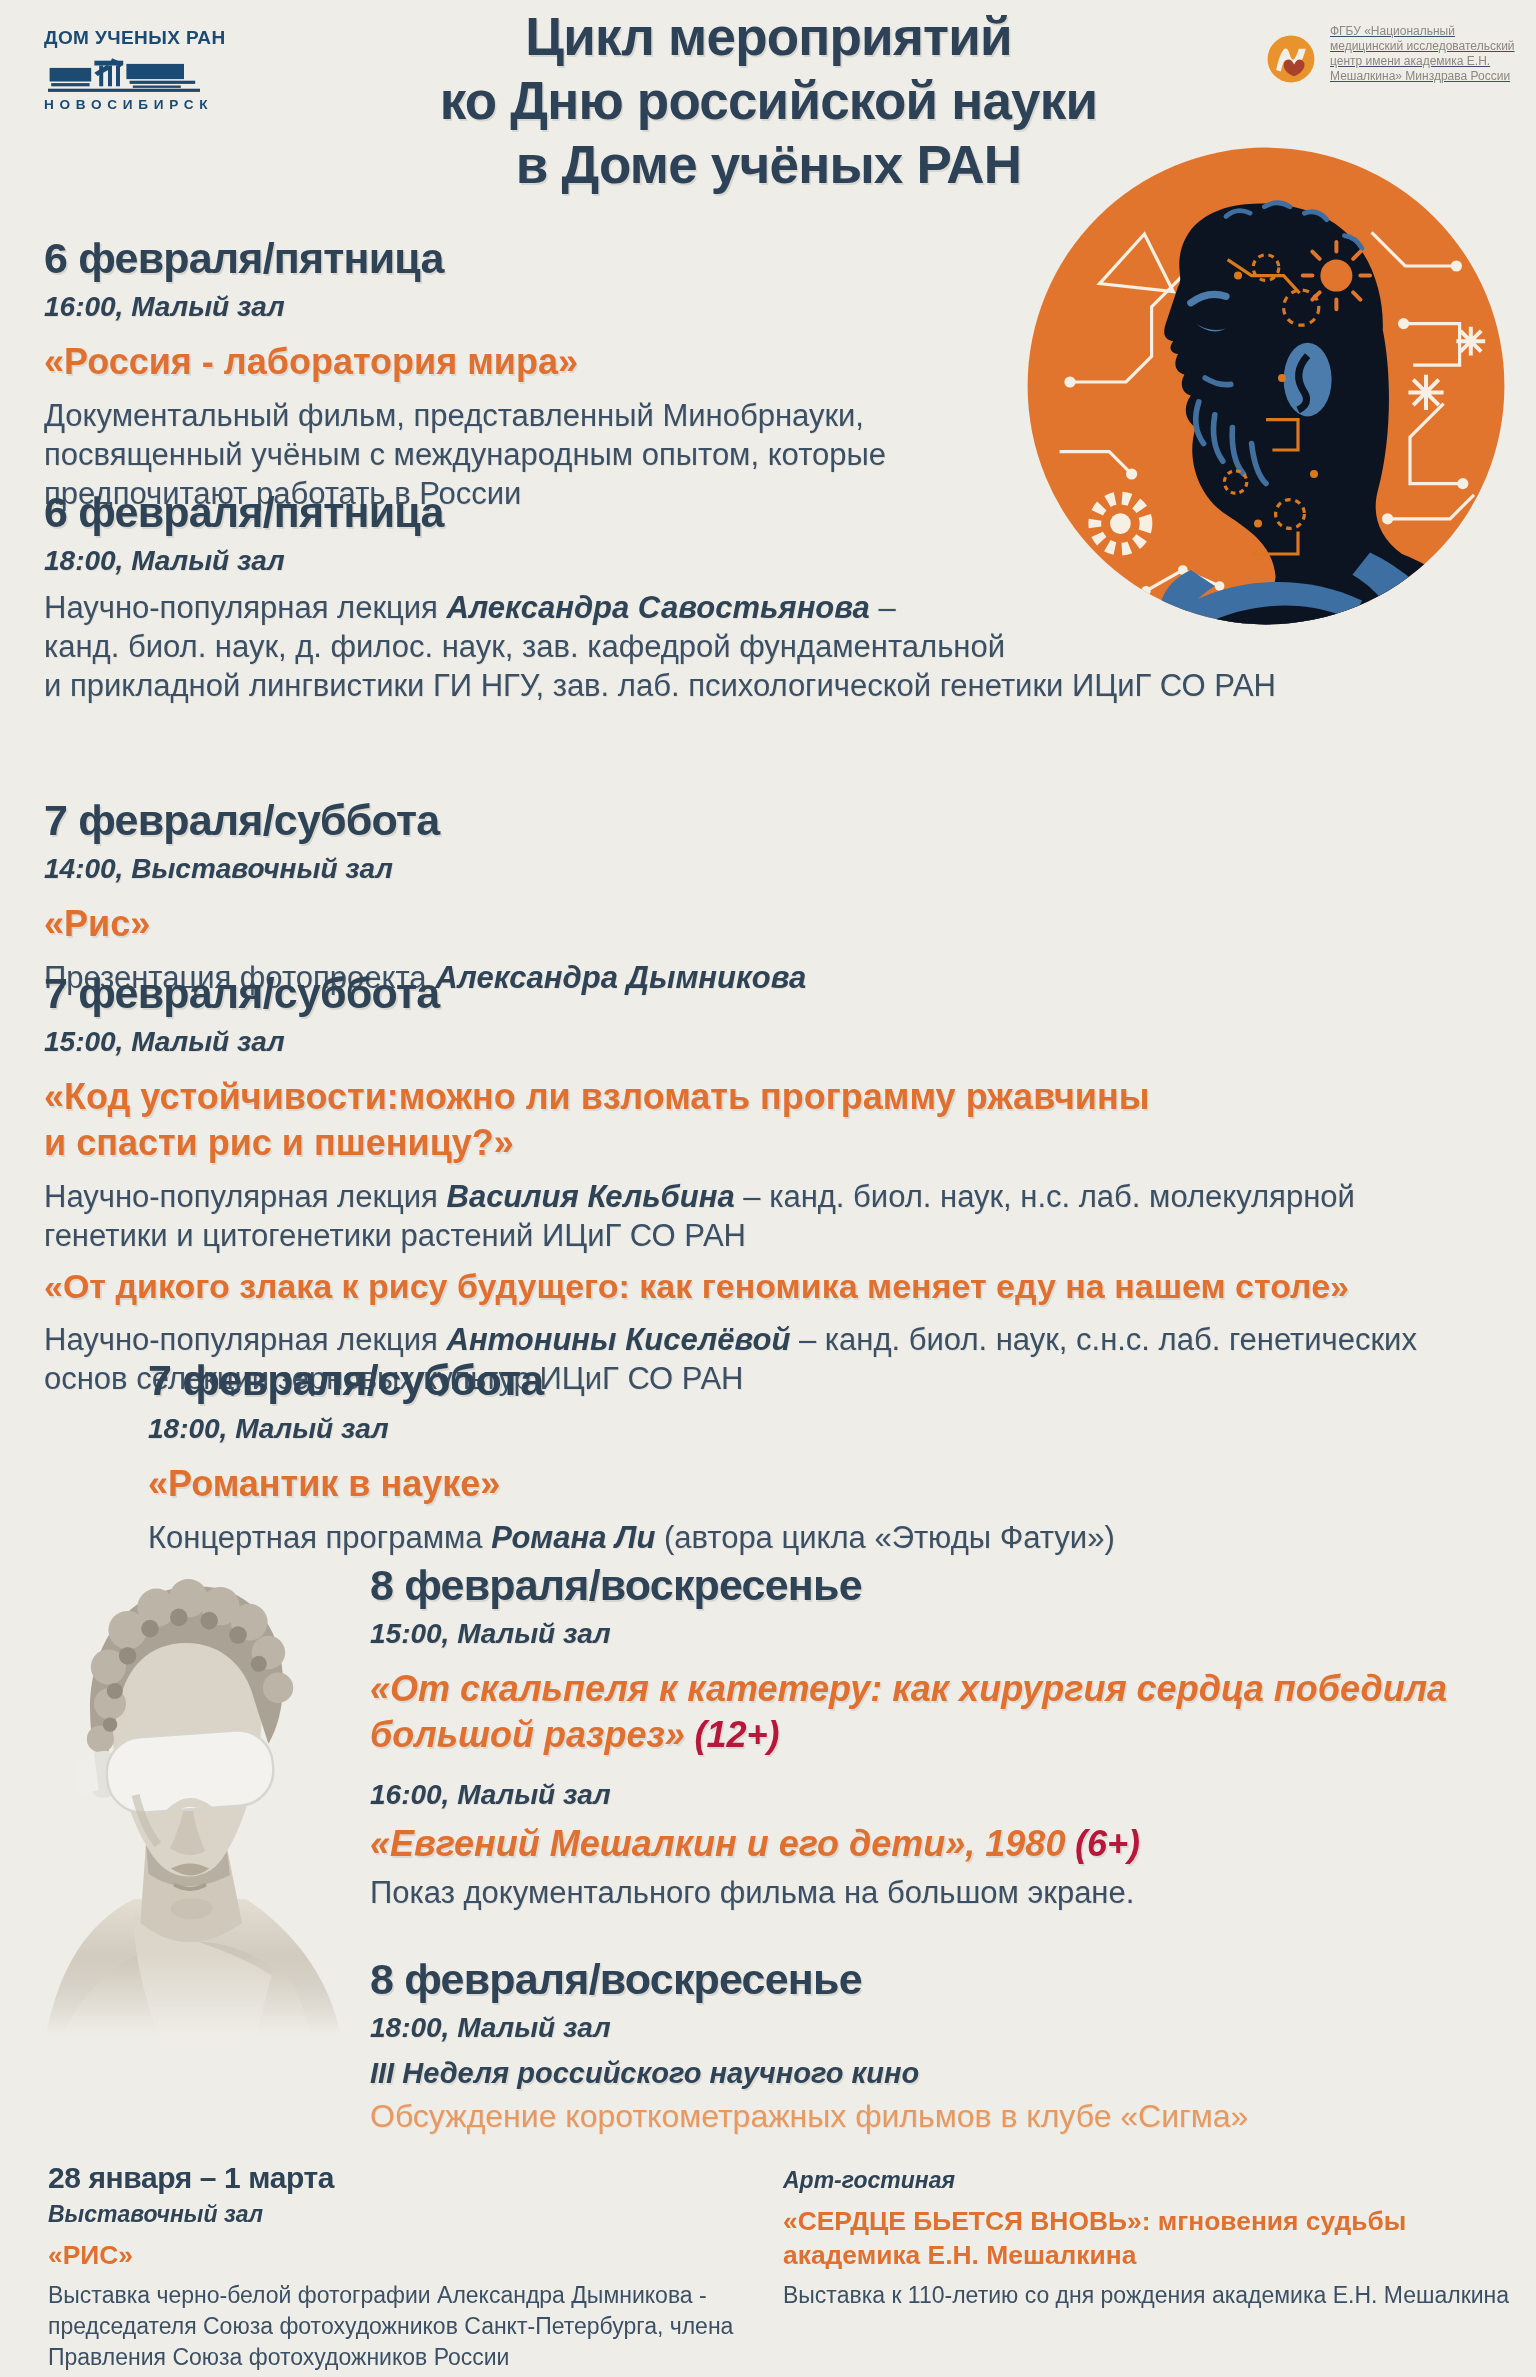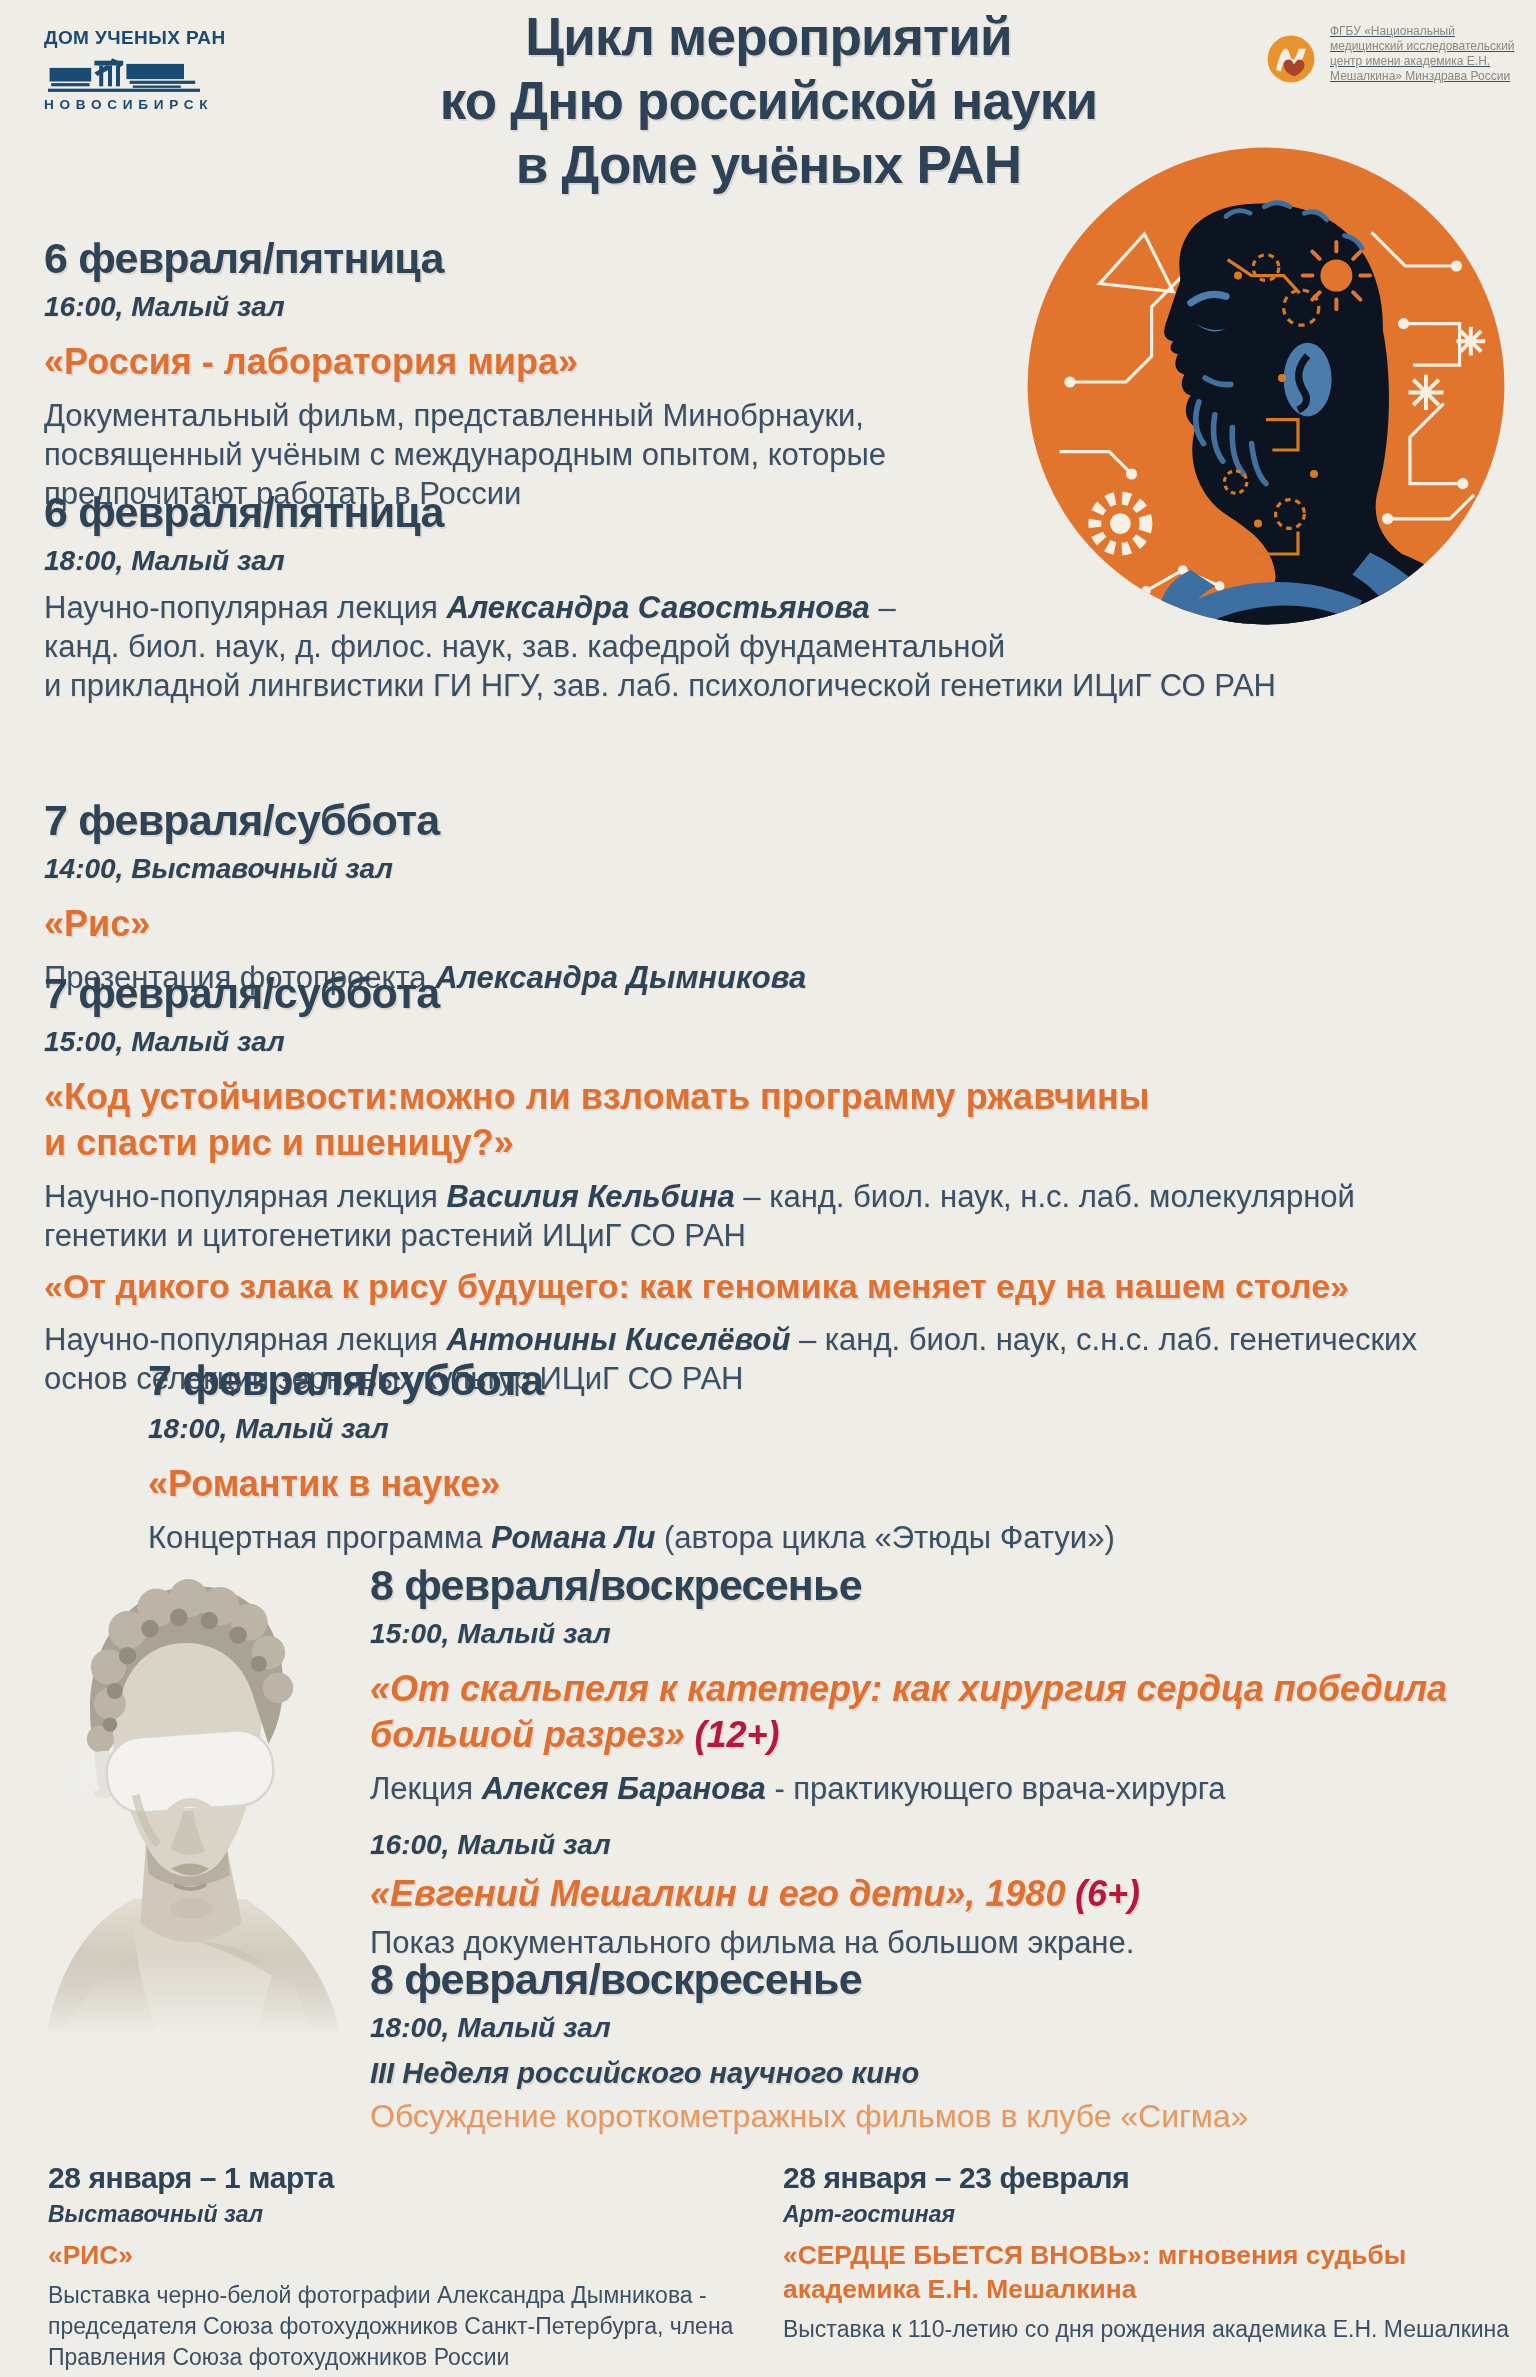--- a/index.html
+++ b/index.html
@@ -307,21 +307,20 @@
   </section>
 
   <section class="ev" style="left:370px; top:1561px;">
     <div class="ev-date">8 февраля/воскресенье</div>
     <div class="ev-time">15:00, Малый зал</div>
     <div class="ev-title italic">
       <div>«От скальпеля к катетеру: как хирургия сердца победила</div>
       <div><span>большой разрез»</span><span class="age">(12+)</span></div>
     </div>
     <div class="ev-body">
-      <div><span>Лекция </span><span class="nm">Алексея Баранова</span><span> - практикующего врача-хирурга</span></div>
     </div>
     <div class="ev-time mt24">16:00, Малый зал</div>
     <div class="ev-title italic" style="margin-top:9.6px;">
       <span>«Евгений Мешалкин и его дети», 1980</span><span class="age">(6+)</span>
     </div>
     <div class="ev-body" style="margin-top:6.4px;">Показ документального фильма на большом экране.</div>
   </section>
 
   <section class="ev" style="left:370px; top:1955px;">
     <div class="ev-date">8 февраля/воскресенье</div>
@@ -335,21 +334,20 @@
     <div class="ex-venue">Выставочный зал</div>
     <div class="ex-title">«РИС»</div>
     <div class="ex-body">
       <div>Выставка черно-белой фотографии Александра Дымникова -</div>
       <div>председателя Союза фотохудожников Санкт-Петербурга, члена</div>
       <div>Правления Союза фотохудожников России</div>
     </div>
   </section>
 
   <section class="ex" style="left:783px; top:2161px;">
-    <div class="ex-date">28 января – 23 февраля</div>
     <div class="ex-venue">Арт-гостиная</div>
     <div class="ex-title">
       <div>«СЕРДЦЕ БЬЕТСЯ ВНОВЬ»: мгновения судьбы</div>
       <div>академика Е.Н. Мешалкина</div>
     </div>
     <div class="ex-body">Выставка к 110-летию со дня рождения академика Е.Н. Мешалкина</div>
   </section>
 
 </div>
 

